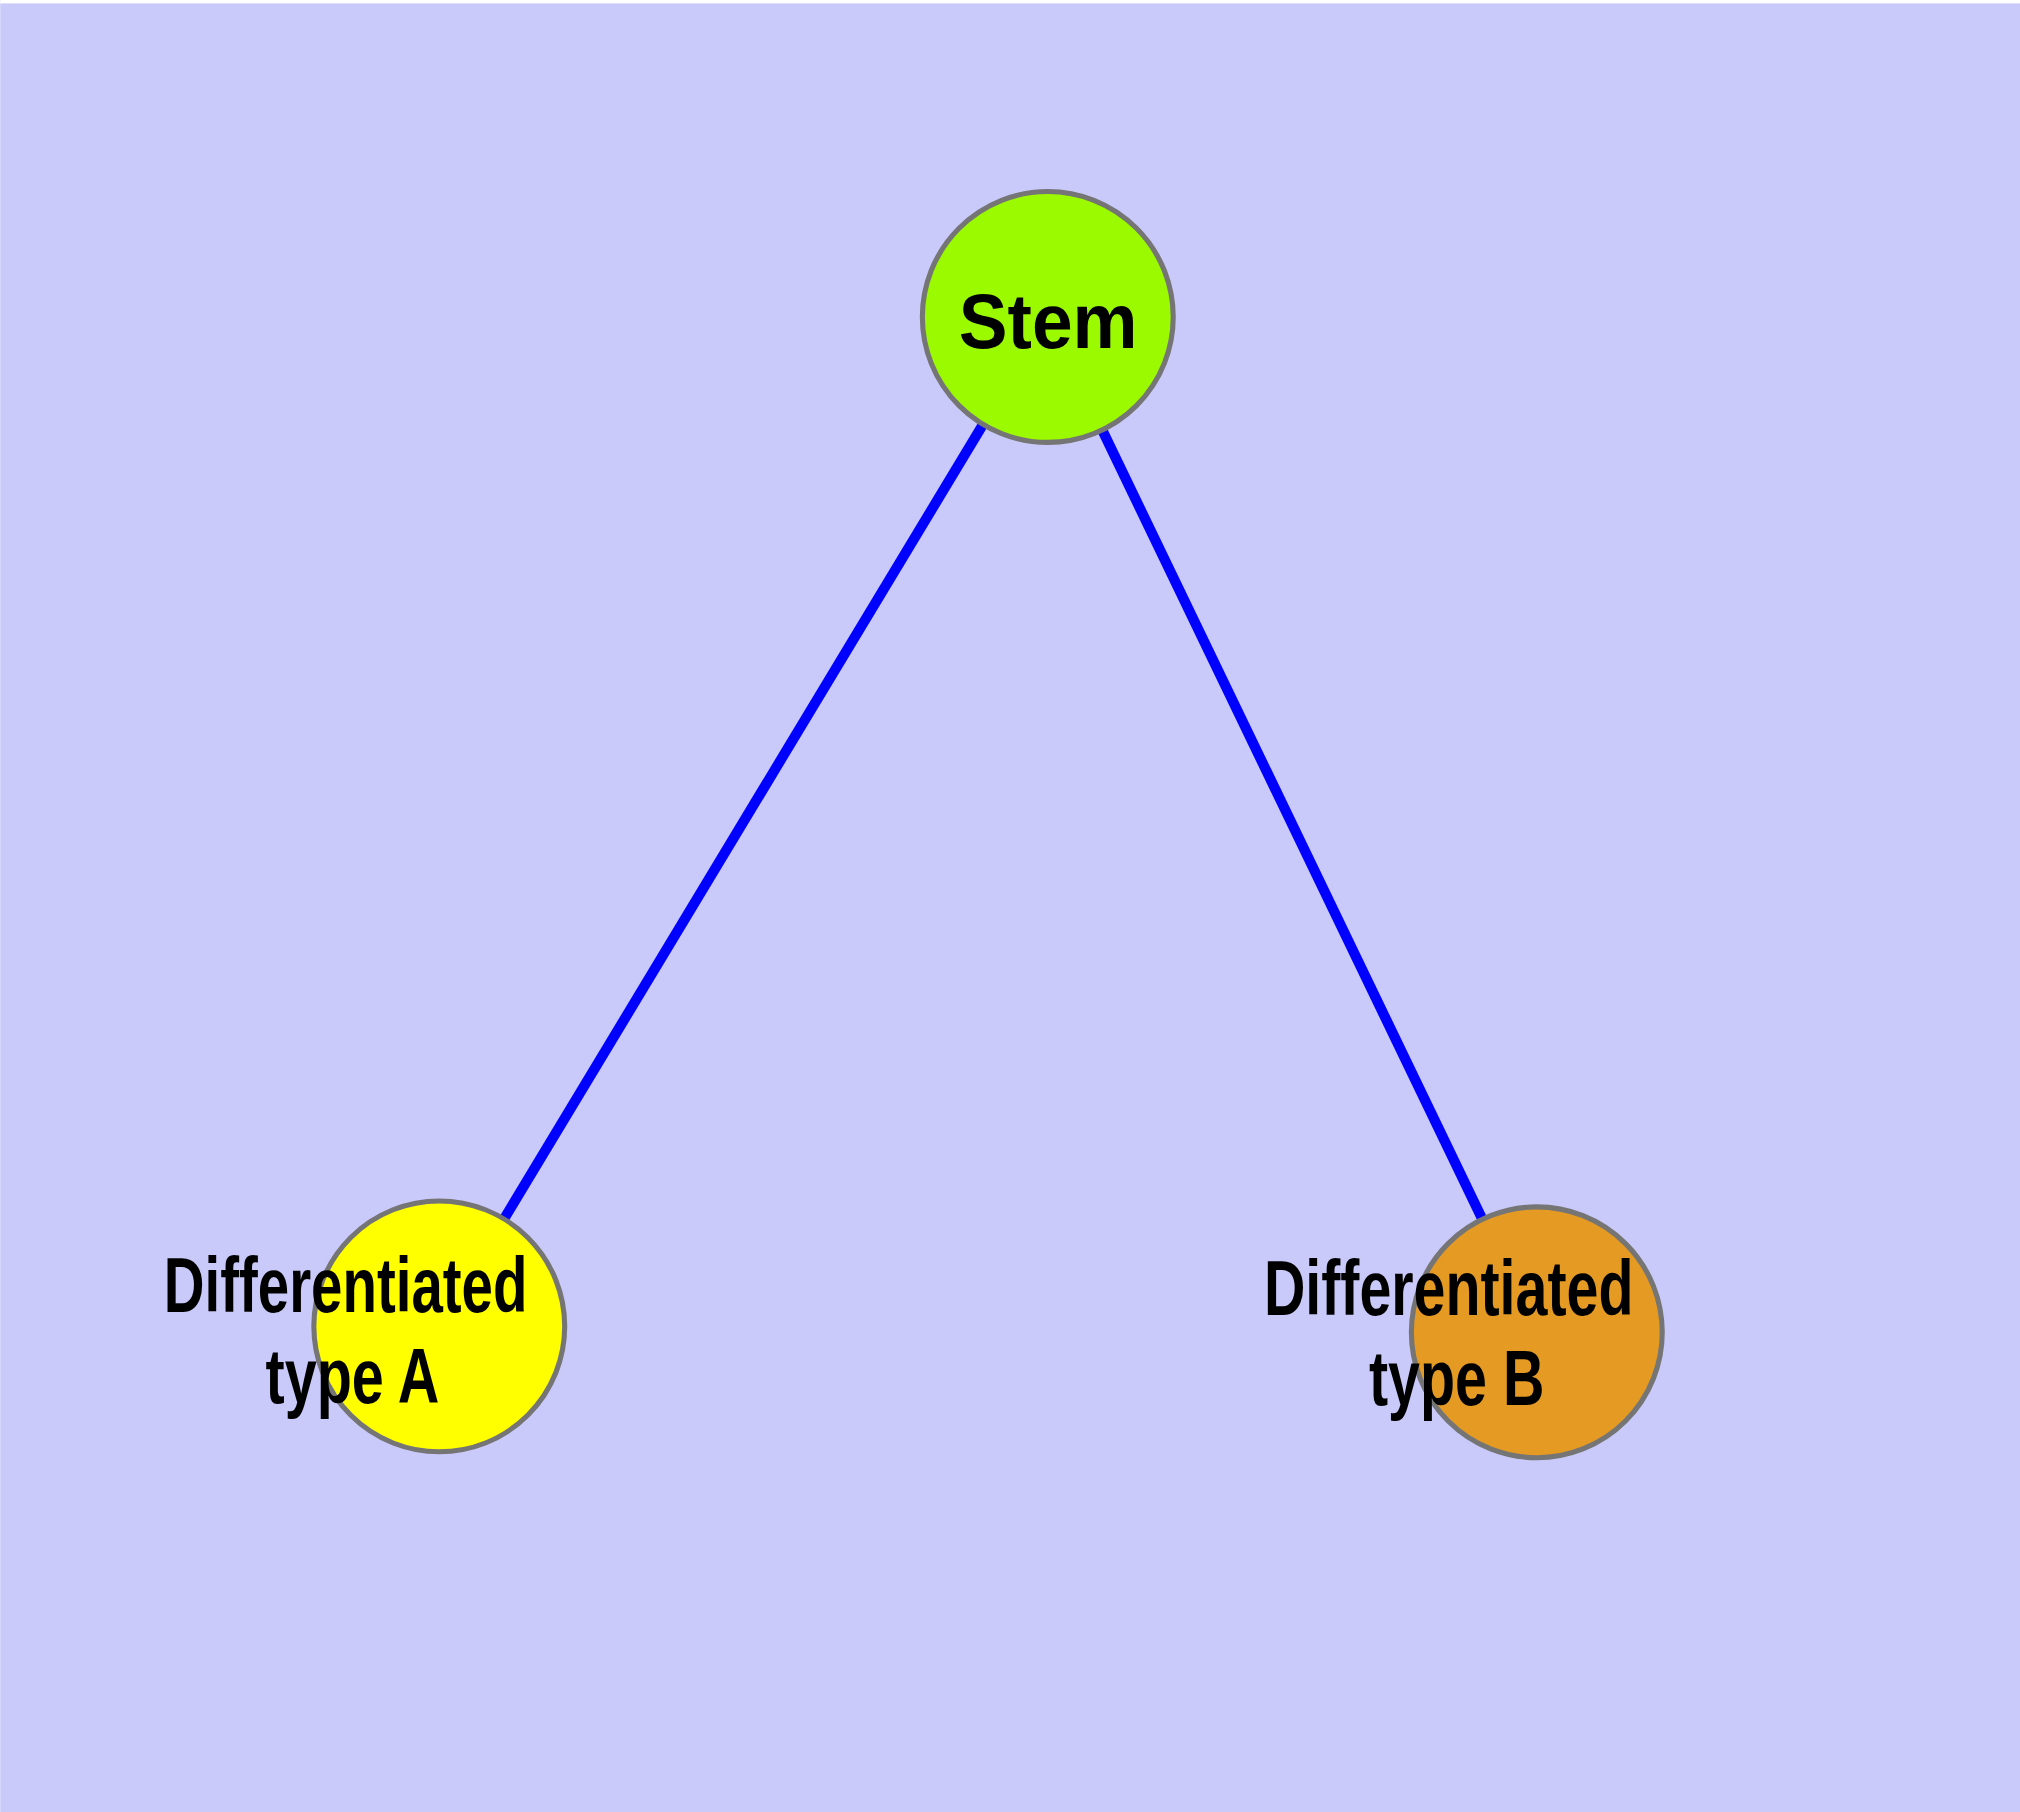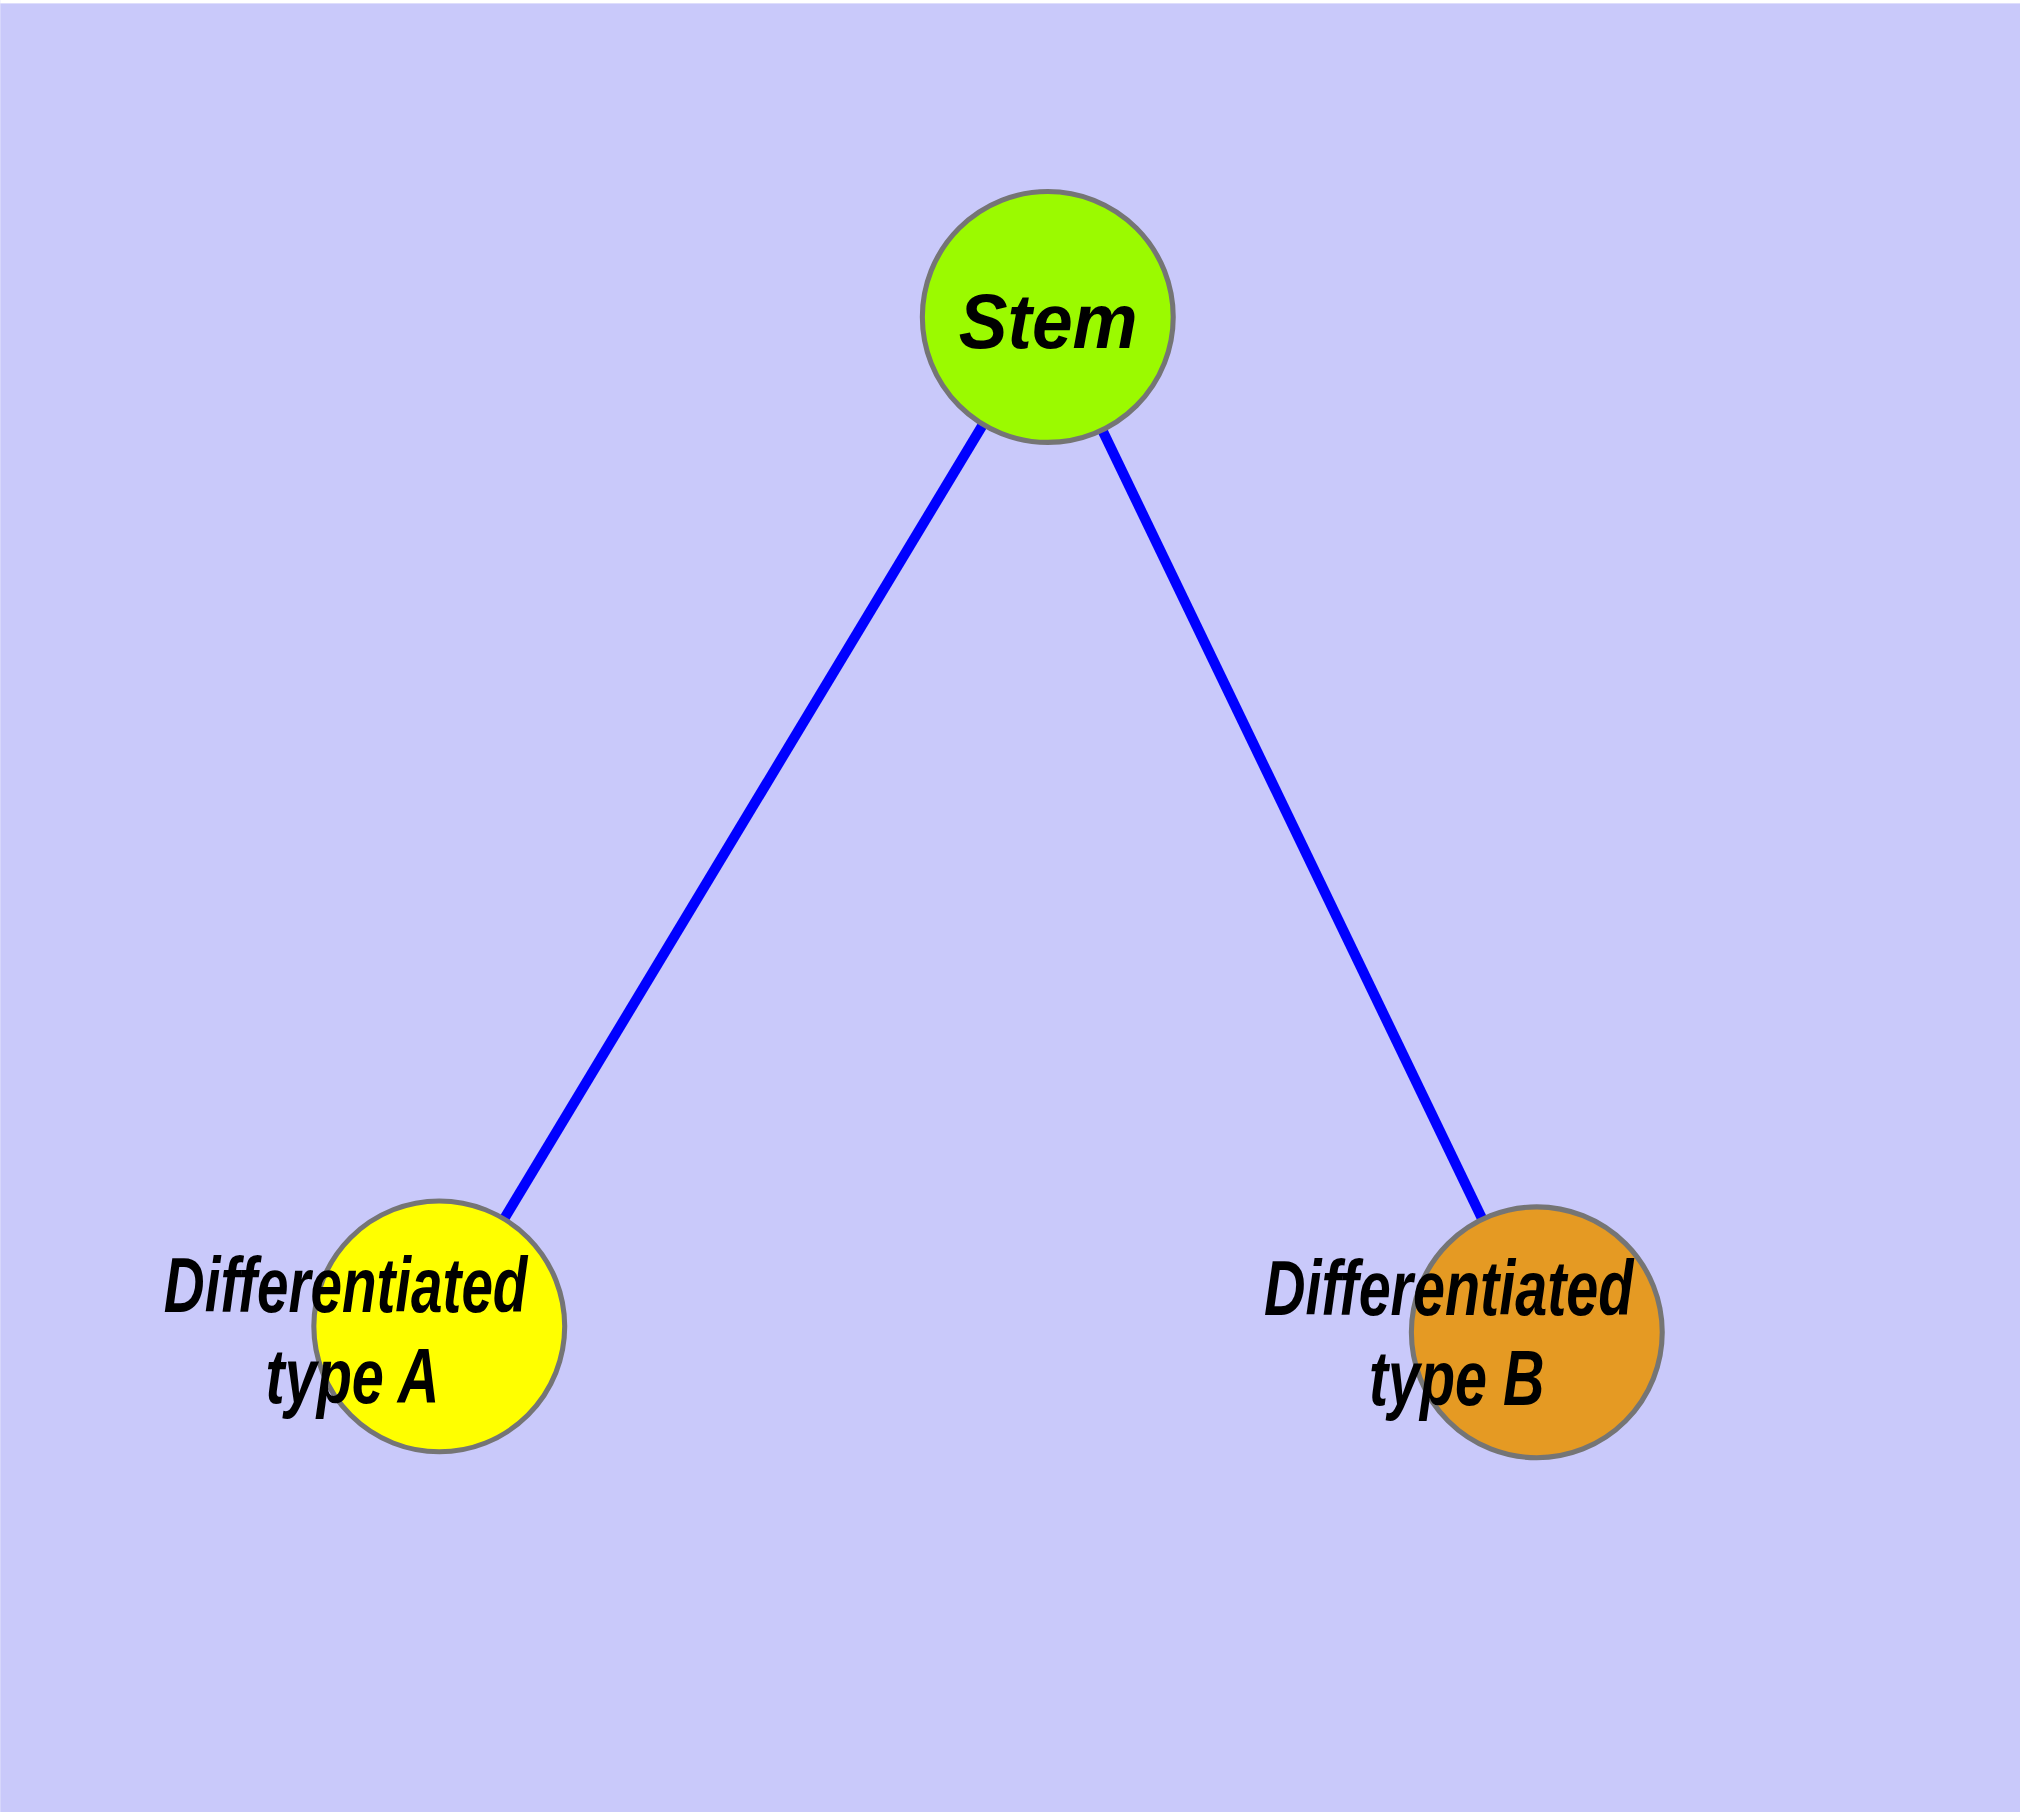--- a/index.html
+++ b/index.html
@@ -5,21 +5,20 @@
   html, body {
     margin: 0;
     padding: 0;
     background: #ffffff;
   }
   .canvas {
     position: relative;
     width: 2021px;
     height: 1812px;
     overflow: hidden;
-    font-style: italic;
   }
   svg.diagram {
     display: block;
     width: 2021px;
     height: 1812px;
   }
   .node-circle {
     stroke: #757575;
     stroke-width: 6px;
   }

